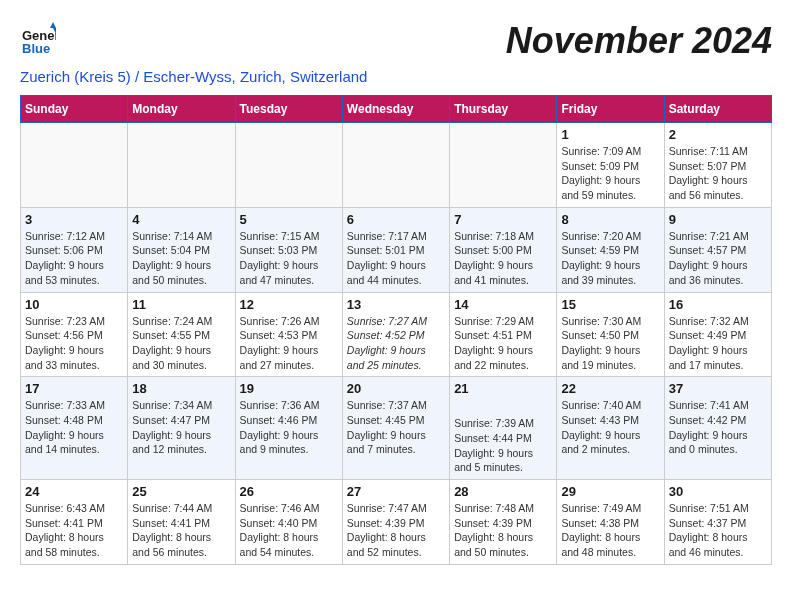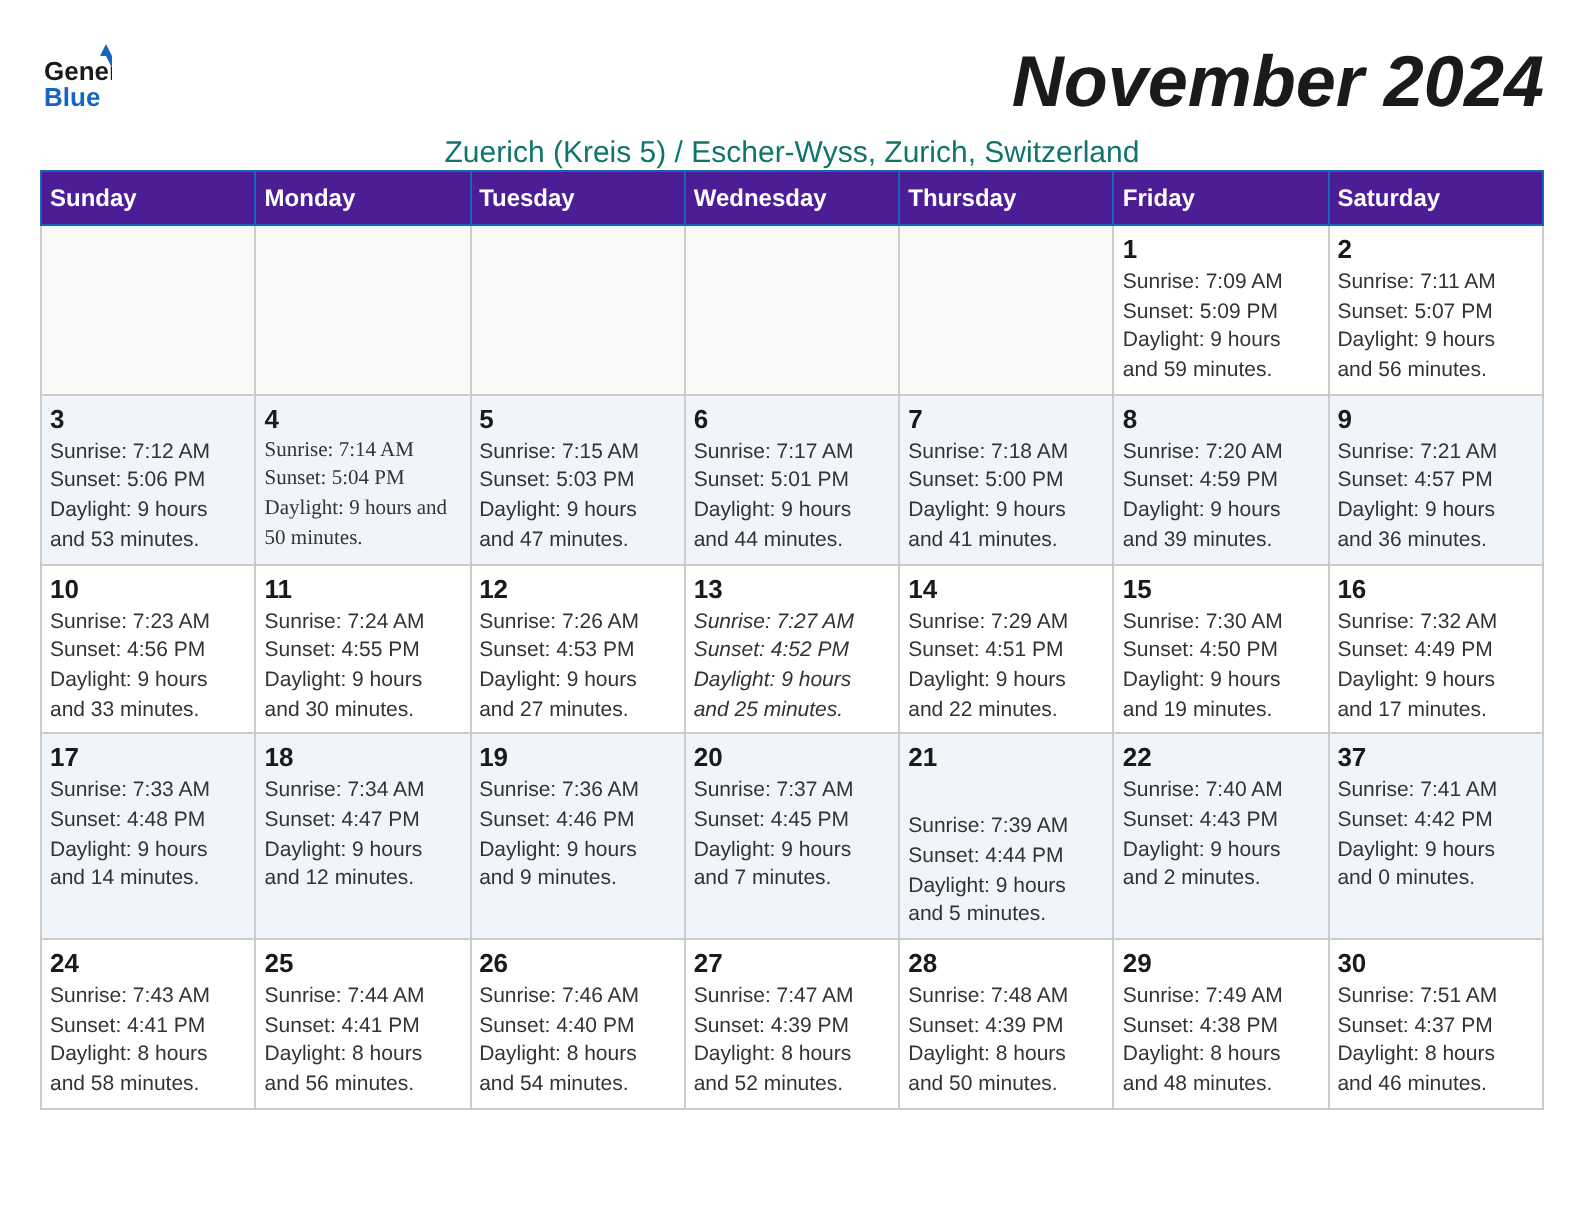--- a/index.html
+++ b/index.html
@@ -25,31 +25,31 @@
       margin-bottom: 4px;
     }
     .month-title {
       font-size: 36px;
       font-weight: bold;
       color: #1a1a1a;
       font-style: italic;
     }
     .subtitle {
       font-size: 15px;
-      color: #0f766e;
-      margin-bottom: 0;
-      text-align: center;
+      color: #1d4ed8;
+      margin-bottom: 10px;
+      text-align: left;
     }
     .calendar-table {
       width: 100%;
       border-collapse: collapse;
       font-size: 11px;
     }
     .calendar-table th {
-      background-color: #4c1d95;
+      background-color: #be185d;
       color: #fff;
       padding: 6px 4px;
       text-align: left;
       font-size: 12px;
       font-weight: bold;
       border: 1px solid #1565c0;
     }
     .calendar-table td {
       border: 1px solid #ccc;
       vertical-align: top;
@@ -131,21 +131,21 @@
       </tr>
       <tr>
         <td>
           <div class="day-number">3</div>
           <div class="day-info" style="white-space: pre-line;">Sunrise: 7:12 AM
 Sunset: 5:06 PM
 Daylight: 9 hours and 53 minutes.</div>
         </td>
         <td>
           <div class="day-number">4</div>
-          <div class="day-info" style="white-space: pre-line; font-family: Liberation Serif, serif;">Sunrise: 7:14 AM
+          <div class="day-info" style="white-space: pre-line;">Sunrise: 7:14 AM
 Sunset: 5:04 PM
 Daylight: 9 hours and 50 minutes.</div>
         </td>
         <td>
           <div class="day-number">5</div>
           <div class="day-info" style="white-space: pre-line;">Sunrise: 7:15 AM
 Sunset: 5:03 PM
 Daylight: 9 hours and 47 minutes.</div>
         </td>
         <td>
@@ -257,21 +257,21 @@
         <td>
           <div class="day-number">37</div>
           <div class="day-info" style="white-space: pre-line;">Sunrise: 7:41 AM
 Sunset: 4:42 PM
 Daylight: 9 hours and 0 minutes.</div>
         </td>
       </tr>
       <tr>
         <td>
           <div class="day-number">24</div>
-          <div class="day-info" style="white-space: pre-line;">Sunrise: 7:43 AM
+          <div class="day-info" style="white-space: pre-line;">Sunrise: 6:43 AM
 Sunset: 4:41 PM
 Daylight: 8 hours and 58 minutes.</div>
         </td>
         <td>
           <div class="day-number">25</div>
           <div class="day-info" style="white-space: pre-line;">Sunrise: 7:44 AM
 Sunset: 4:41 PM
 Daylight: 8 hours and 56 minutes.</div>
         </td>
         <td>

